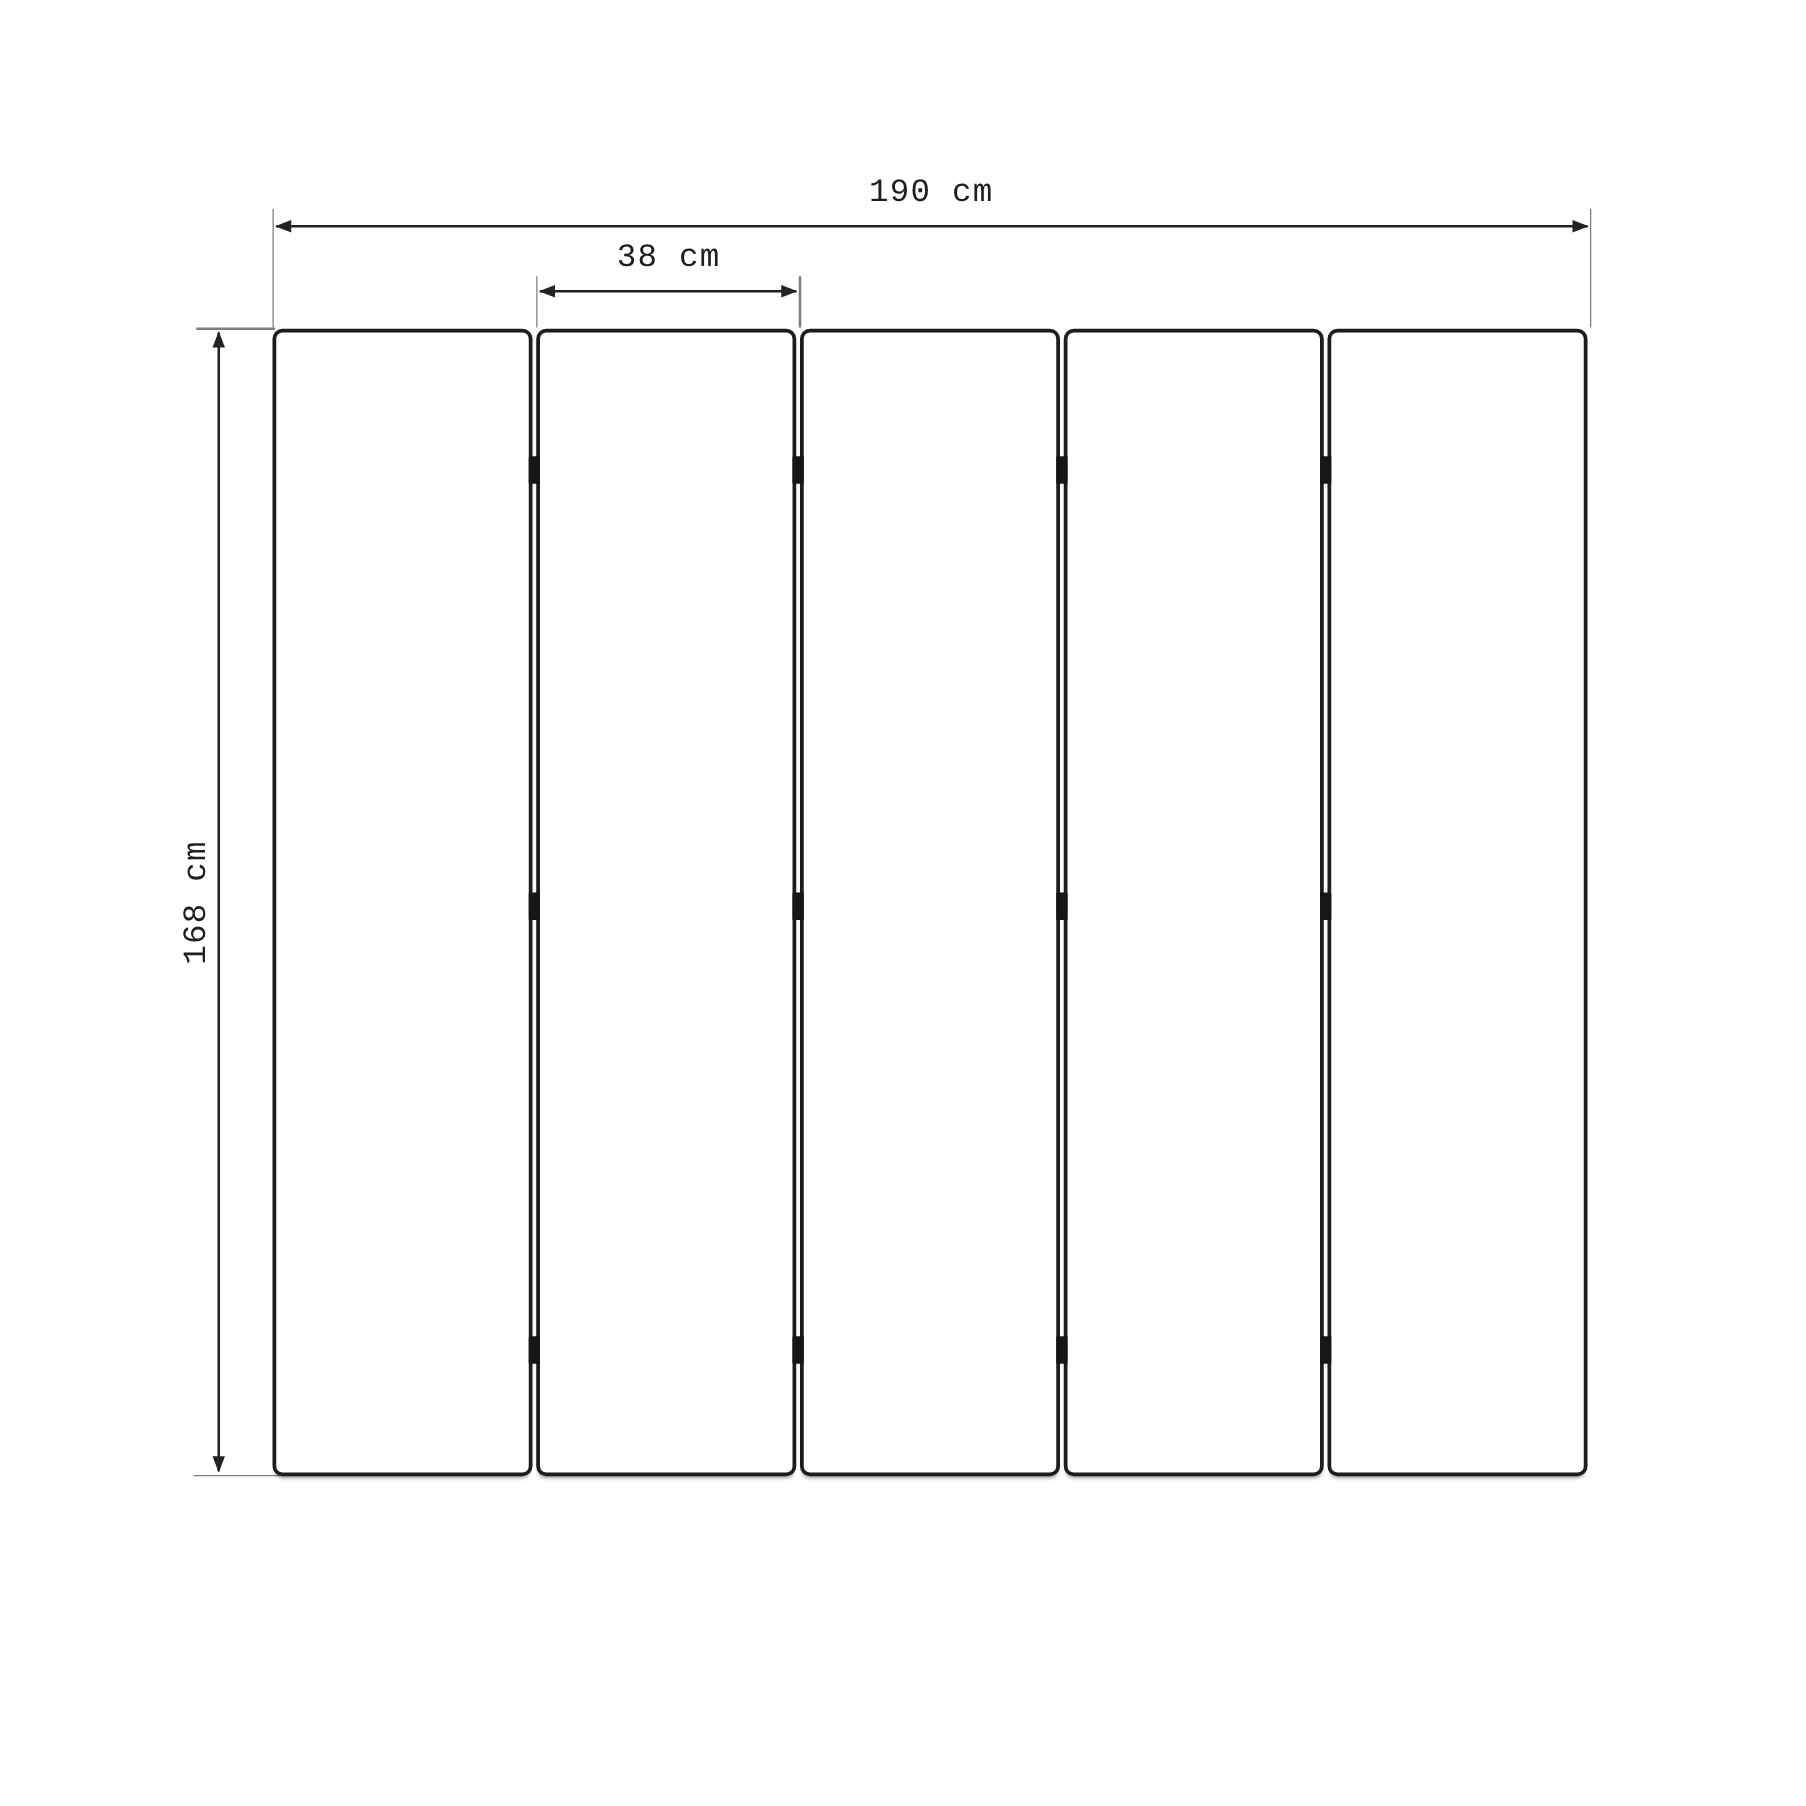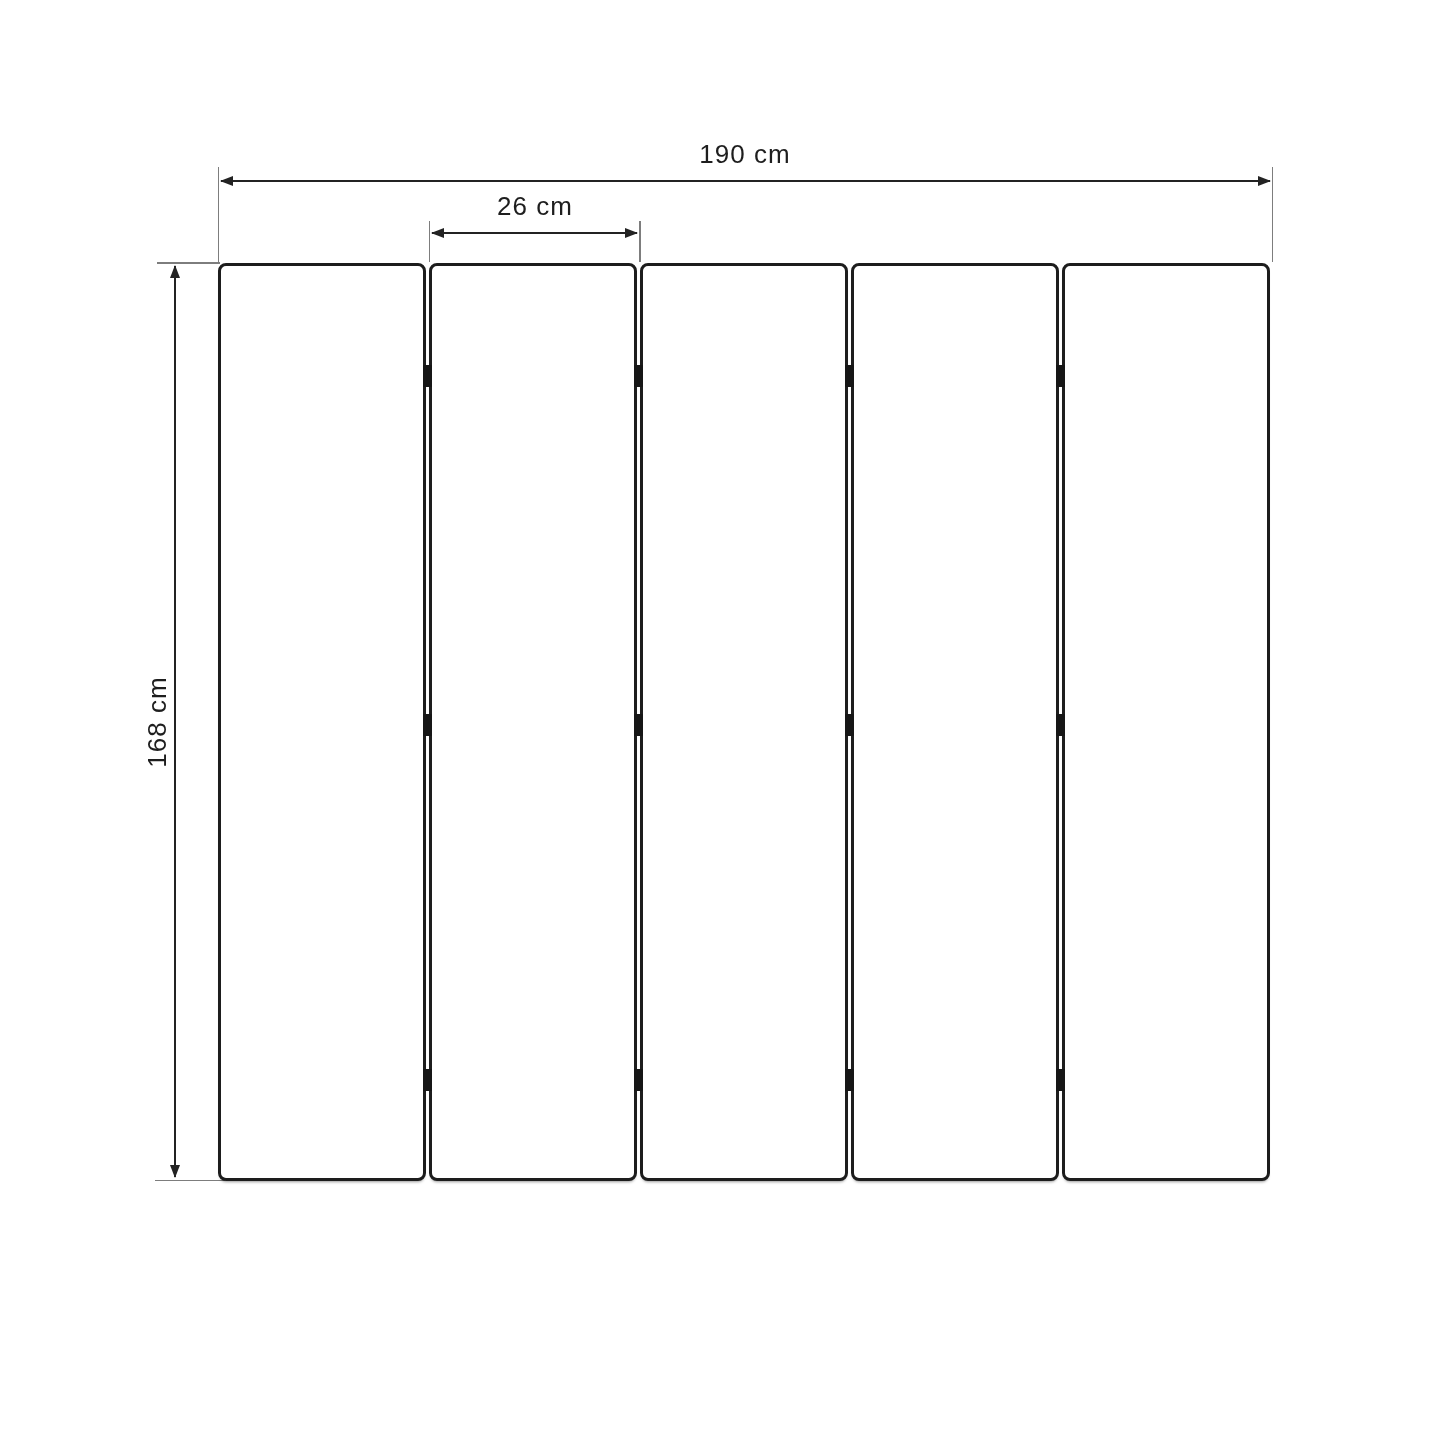--- a/index.html
+++ b/index.html
@@ -10,21 +10,21 @@
     --bg: #ffffff;
     --text: #1e1e1e;
   }
   * { margin: 0; padding: 0; box-sizing: border-box; }
   html, body { background: var(--bg); }
   .canvas {
     position: relative;
     width: 1445px;
     height: 1445px;
     background: var(--bg);
-    font-family: Liberation Sans, sans-serif;
+    font-family: Liberation Mono, monospace;
     color: var(--text);
     overflow: hidden;
   }
 
   
   .dim-label {
     position: absolute;
     font-size: 26px;
     line-height: 28px;
     letter-spacing: 1px;
@@ -101,21 +101,21 @@
 <div class="canvas">
 
   <div class="dim-label" id="label-total">190 cm</div>
   <div class="ext-v" id="ext-total-l"></div>
   <div class="ext-v" id="ext-total-r"></div>
   <div class="dim-line-h" id="dim-total">
     <span class="ah ah-left"></span>
     <span class="ah ah-right"></span>
   </div>
 
-  <div class="dim-label" id="label-panel">26 cm</div>
+  <div class="dim-label" id="label-panel">38 cm</div>
   <div class="ext-v" id="ext-panel-l"></div>
   <div class="ext-v" id="ext-panel-r"></div>
   <div class="dim-line-h" id="dim-panel">
     <span class="ah ah-left"></span>
     <span class="ah ah-right"></span>
   </div>
 
   <div class="dim-label" id="label-height">168 cm</div>
   <div class="ext-h" id="ext-height-t"></div>
   <div class="ext-h" id="ext-height-b"></div>

